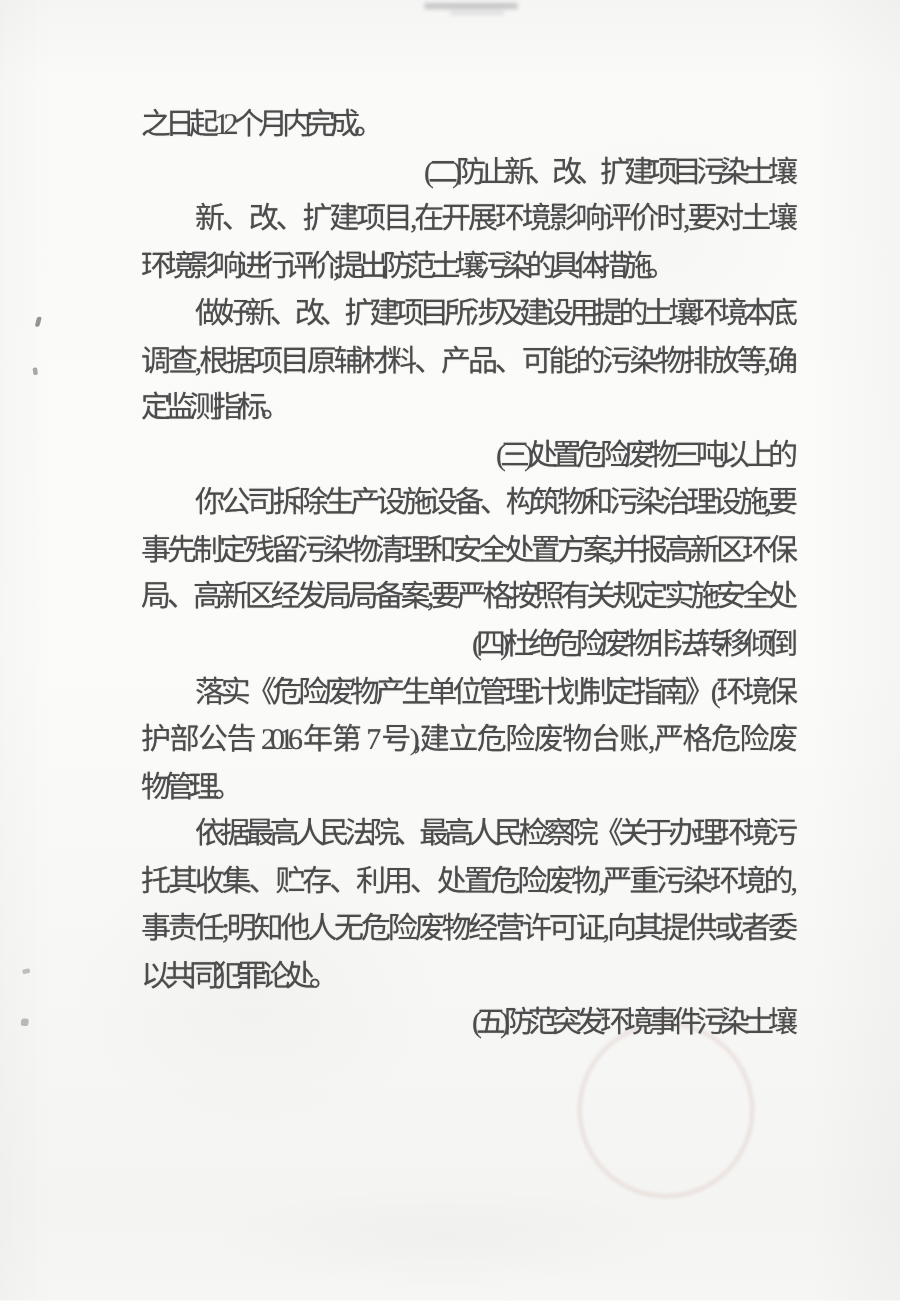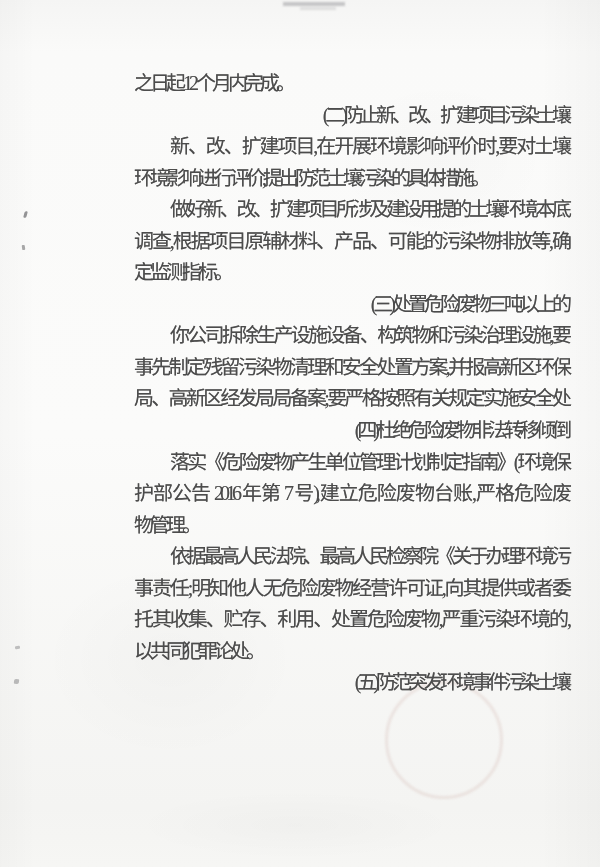--- a/index.html
+++ b/index.html
@@ -33,21 +33,20 @@
   .textblock {
     position: absolute;
     left: 94px;
     top: 68px;
     width: 434px;
     font-size: 20px;
     line-height: 31.55px;
     letter-spacing: -4px;
     color: #4c4c4c;
     text-shadow: 0 0 0.6px rgba(76,76,76,0.55);
-    margin-left: 40px;
   }
   .ln {
     white-space: nowrap;
     text-align: left;
   }
   .ln.ind {
     text-indent: 36px;
     text-align: right;
   }
   .ln.jf {
@@ -120,19 +119,19 @@
     <div class="ln">定监测指标。</div>
     <div class="ln ind">(三)处置危险废物三吨以上的</div>
     <div class="ln ind jf">你公司拆除生产设施设备、构筑物和污染治理设施,要</div>
     <div class="ln jf">事先制定残留污染物清理和安全处置方案,并报高新区环保</div>
     <div class="ln jf">局、高新区经发局局备案;要严格按照有关规定实施安全处</div>
     <div class="ln ind">(四)杜绝危险废物非法转移倾倒</div>
     <div class="ln ind jf">落实《危险废物产生单位管理计划制定指南》(环境保</div>
     <div class="ln jf">护部公告 2016 年第 7 号),建立危险废物台账,严格危险废</div>
     <div class="ln">物管理。</div>
     <div class="ln ind jf">依据最高人民法院、最高人民检察院《关于办理环境污</div>
+    <div class="ln jf">托其收集、贮存、利用、处置危险废物,严重污染环境的,</div>
     <div class="ln jf">事责任;明知他人无危险废物经营许可证,向其提供或者委</div>
-    <div class="ln jf">托其收集、贮存、利用、处置危险废物,严重污染环境的,</div>
     <div class="ln">以共同犯罪论处。</div>
     <div class="ln ind">(五)防范突发环境事件污染土壤</div>
   </div>
 
 </div>
 
 </body></html>

